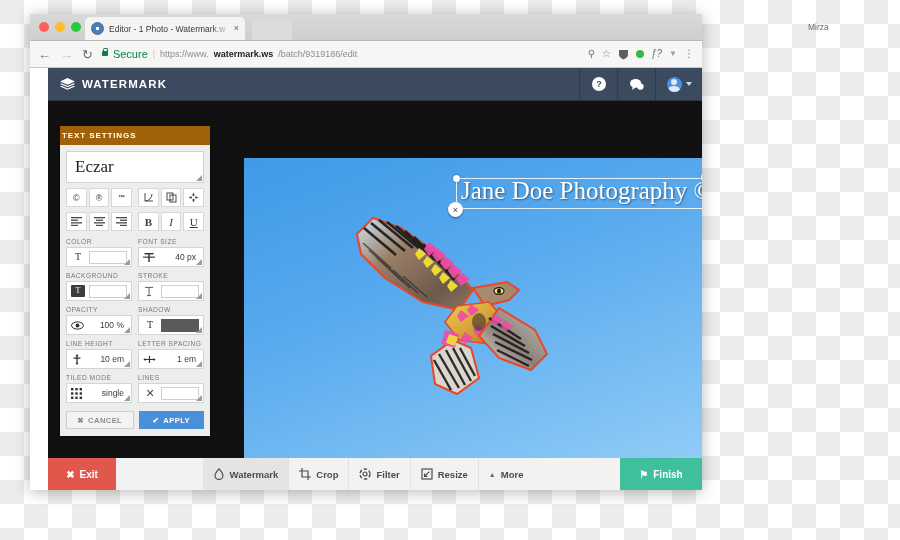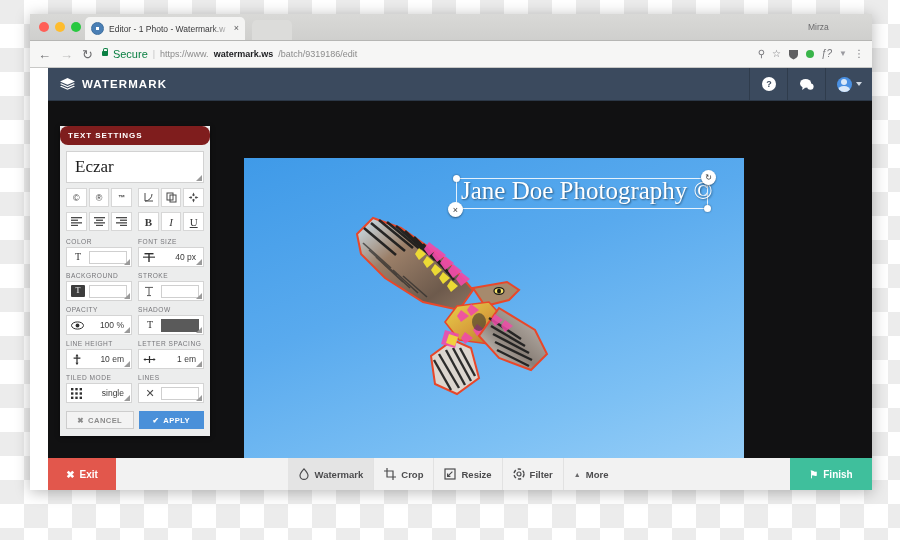--- a/index.html
+++ b/index.html
@@ -4,21 +4,21 @@
 <style>
   html,body{margin:0;padding:0;}
   body{
     width:900px;height:540px;overflow:hidden;
     font-family:"Liberation Sans", sans-serif;
     background:
       repeating-conic-gradient(#ffffff 0% 25%, #ececec 0% 50%) 0 0 / 48px 48px;
   }
   
   #browser{
-    position:absolute;left:30px;top:14px;width:842px;height:476px;
+    position:absolute;left:30px;top:14px;width:672px;height:476px;
     background:#ffffff;
     box-shadow:0 2px 14px rgba(0,0,0,.28);
     overflow:hidden;
   }
   
   .tabstrip{
     position:relative;height:26px;
     background:linear-gradient(#d9d9d7,#cfcfcd);
     border-bottom:1px solid #b6b6b4;
   }
@@ -89,22 +89,22 @@
   }
   .avatar:before{content:"";position:absolute;left:4.4px;top:2.6px;width:6px;height:6px;border-radius:50%;background:#dbe9f8;}
   .avatar:after{content:"";position:absolute;left:1.6px;top:9.6px;width:11.5px;height:8px;border-radius:50% 50% 0 0;background:#dbe9f8;}
   .caret{width:0;height:0;border-left:3.2px solid transparent;border-right:3.2px solid transparent;border-top:4px solid #cfd8e2;}
   
   #sidebar{
     position:absolute;left:12px;top:58px;width:150px;background:#eceded;
     box-shadow:0 1px 4px rgba(0,0,0,.5);
   }
   .panel-head{
-    background:#7f1d1d;color:#fff;font-size:8px;font-weight:bold;
-    letter-spacing:.9px;padding:5px 8px;border-radius:8px;
+    background:#a16207;color:#fff;font-size:8px;font-weight:bold;
+    letter-spacing:.9px;padding:5px 2px;
   }
   .panel-body{padding:6px 6px 7px;}
   .fontbox{
     background:#fff;border:1px solid #d2d2d2;height:30px;display:flex;align-items:center;
     padding:0 8px;font-family:"Liberation Serif",serif;font-size:17px;color:#1c1c1c;position:relative;
   }
   .corner{
     position:absolute;right:1px;bottom:1px;width:0;height:0;
     border-left:6px solid transparent;border-bottom:6px solid #9a9a9a;
   }
@@ -621,34 +621,34 @@
           <span>
             <svg width="12" height="12" viewBox="0 0 12 12">
                 <path d="M3 0v9h9M0 3h9v9" fill="none" stroke="#4c4c4e" stroke-width="1.2"></path>
               </svg>
           </span>
           <span>Crop</span>
         </div>
         <div class="ttab">
           <span>
             <svg width="12" height="12" viewBox="0 0 12 12">
+                <circle cx="6" cy="6" r="5" fill="none" stroke="#4c4c4e" stroke-width="1.4" stroke-dasharray="3.4 2"></circle>
+                <circle cx="6" cy="6" r="2" fill="none" stroke="#4c4c4e" stroke-width="1.2"></circle>
+              </svg>
+          </span>
+          <span>Filter</span>
+        </div>
+        <div class="ttab">
+          <span>
+            <svg width="12" height="12" viewBox="0 0 12 12">
                 <rect x="1" y="1" width="10" height="10" fill="none" stroke="#4c4c4e" stroke-width="1.2"></rect>
                 <path d="M8.4 3.6L3.6 8.4M3.6 5.6v2.8h2.8" fill="none" stroke="#4c4c4e" stroke-width="1.2"></path>
               </svg>
           </span>
           <span>Resize</span>
-        </div>
-        <div class="ttab">
-          <span>
-            <svg width="12" height="12" viewBox="0 0 12 12">
-                <circle cx="6" cy="6" r="5" fill="none" stroke="#4c4c4e" stroke-width="1.4" stroke-dasharray="3.4 2"></circle>
-                <circle cx="6" cy="6" r="2" fill="none" stroke="#4c4c4e" stroke-width="1.2"></circle>
-              </svg>
-          </span>
-          <span>Filter</span>
         </div>
         <div class="ttab plain">
           <span style="font-size:7px;color:#6a6a6c;">▲</span>
           <span>More</span>
         </div>
       </div>
       <div class="spacer"></div>
       <div class="finish">
         <span>⚑</span>
         <span>Finish</span>

